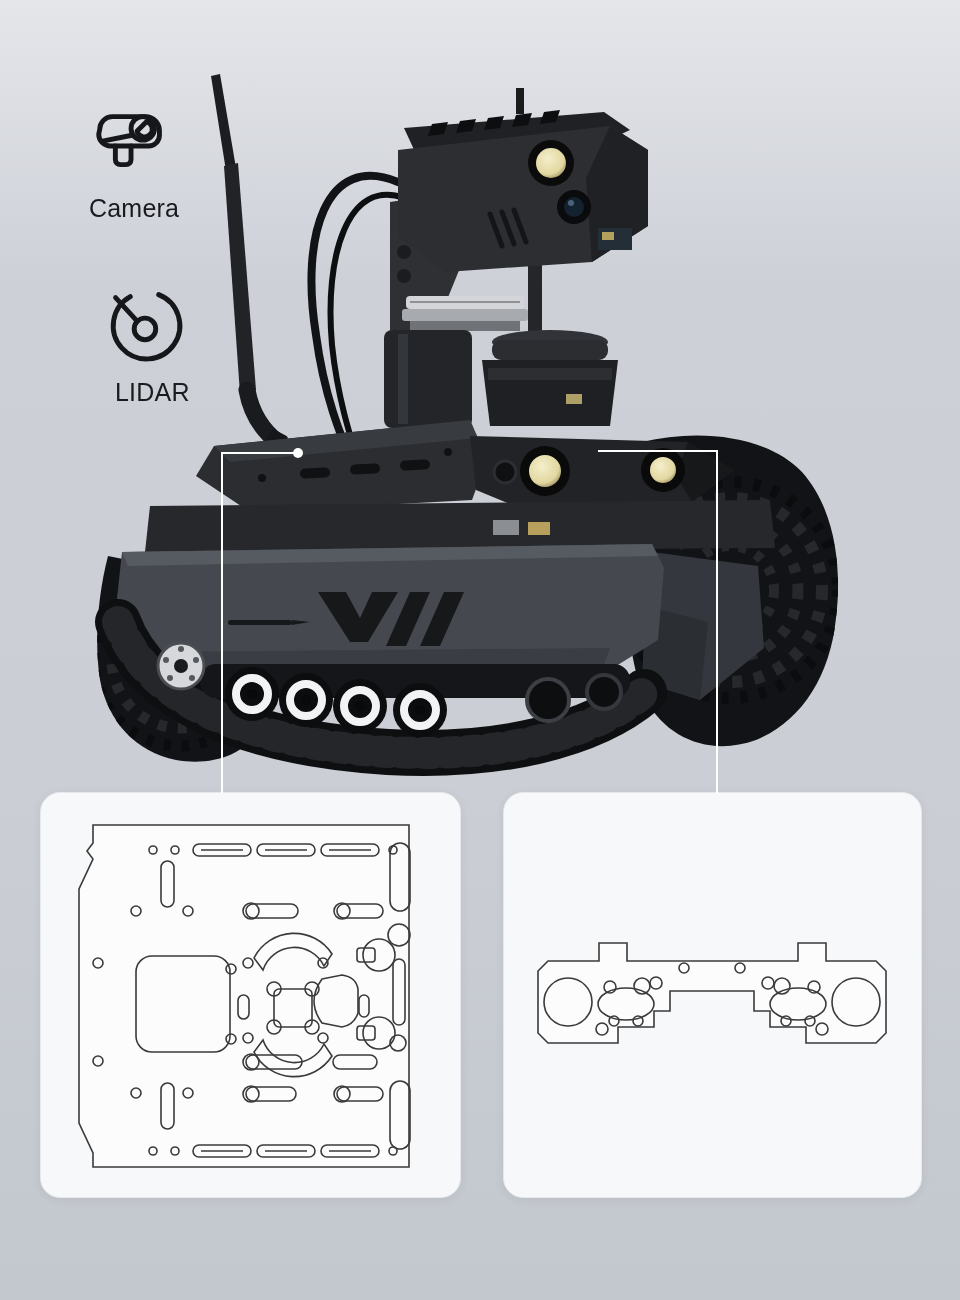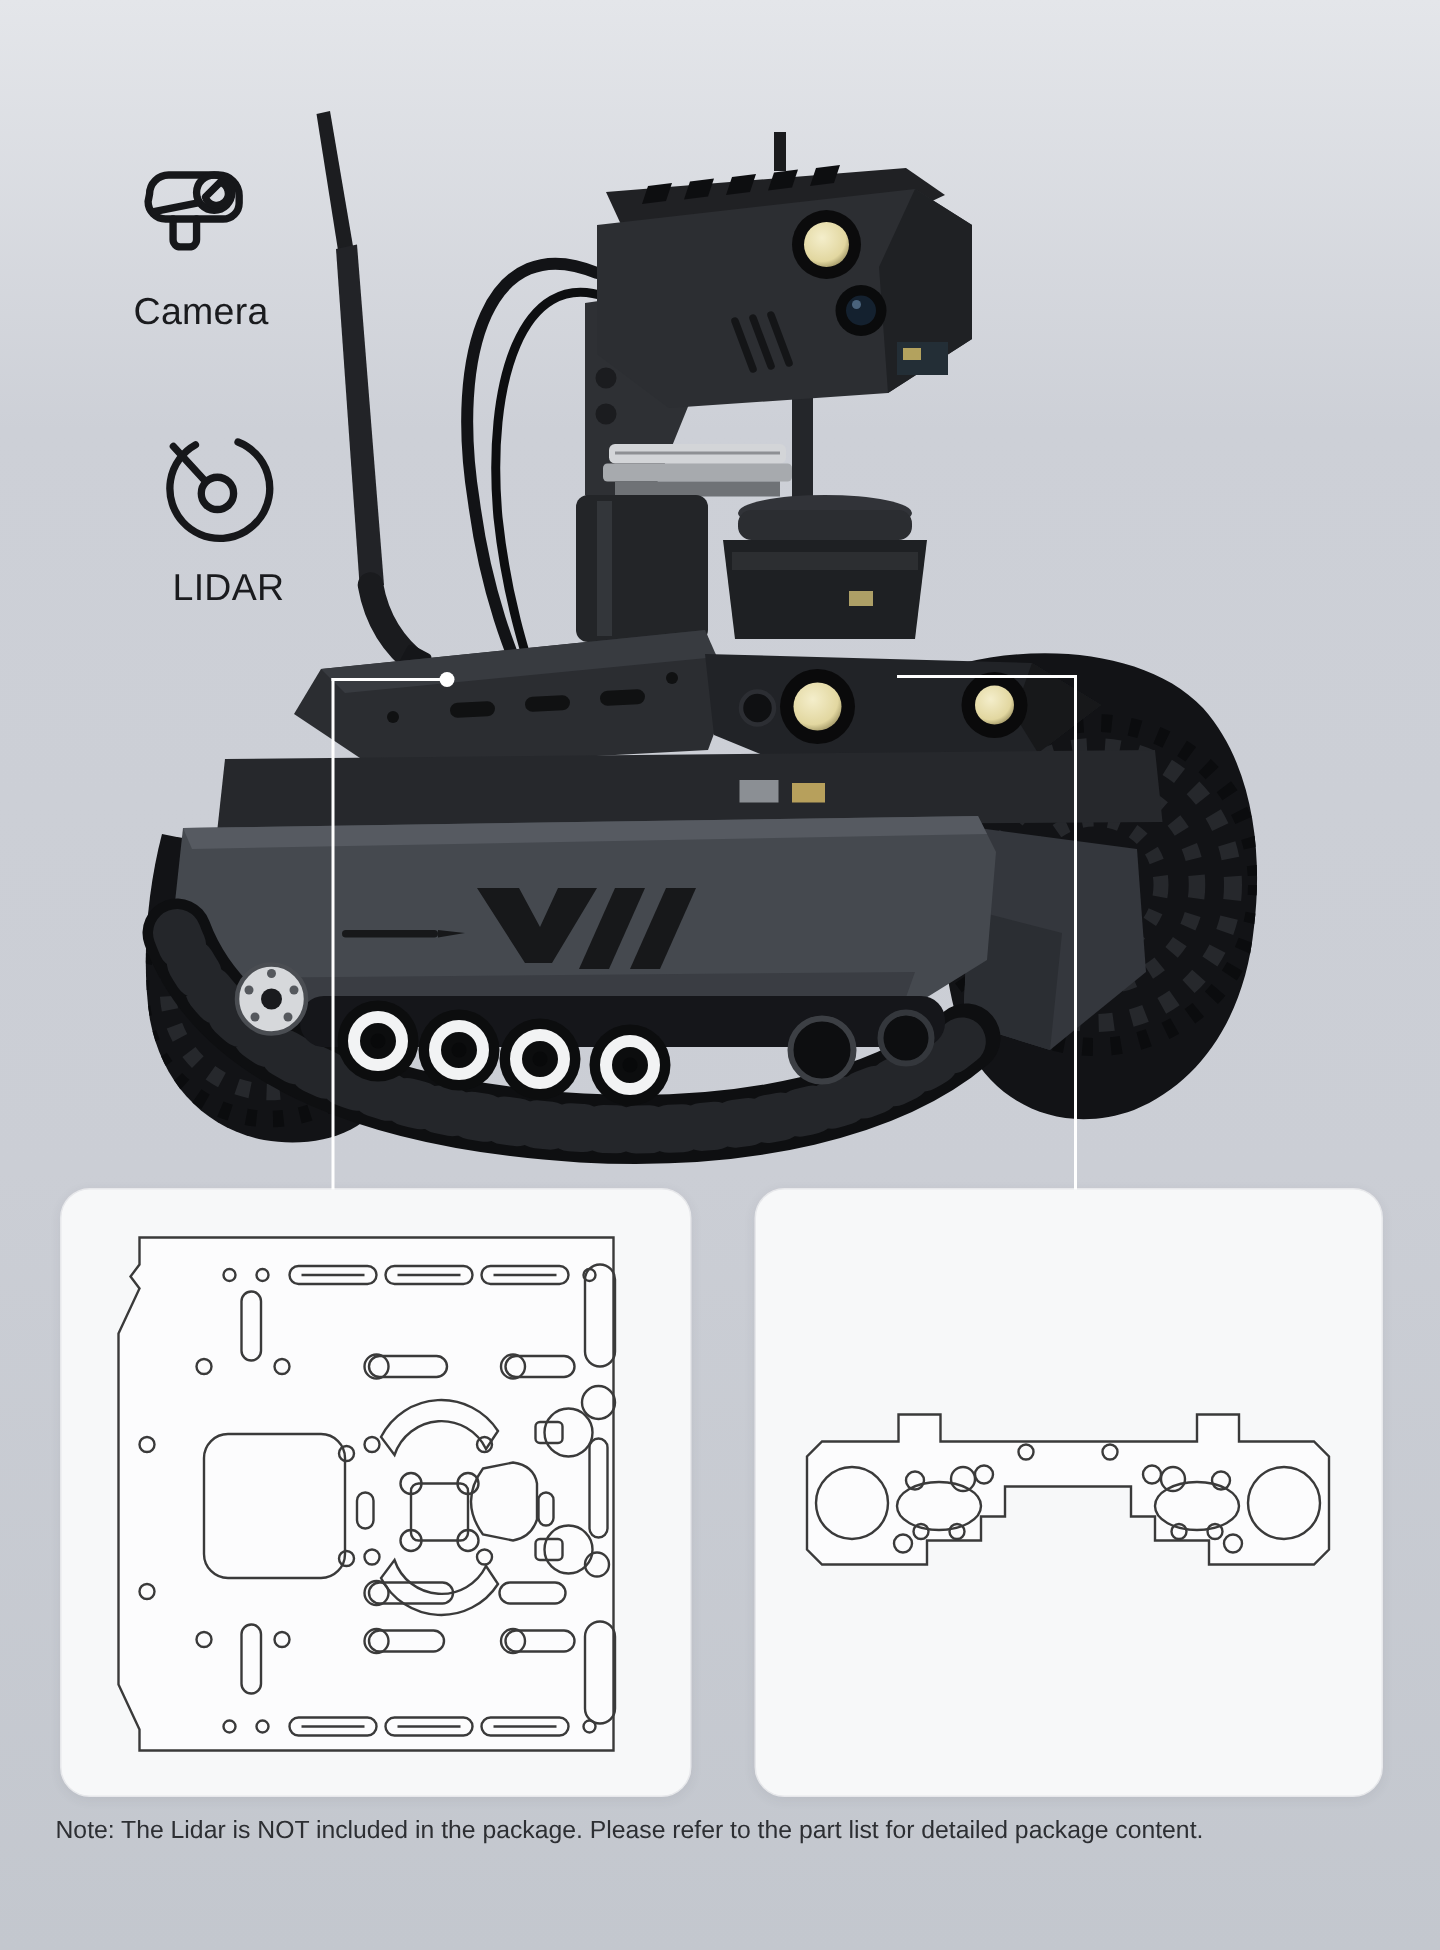--- a/index.html
+++ b/index.html
@@ -335,15 +335,14 @@
         <circle cx="152" cy="190" r="6"></circle>
           <circle cx="264" cy="190" r="6"></circle>
         <circle cx="180" cy="175" r="5"></circle>
           <circle cx="236" cy="175" r="5"></circle>
         <circle cx="98" cy="236" r="6"></circle>
           <circle cx="318" cy="236" r="6"></circle>
       </g>
     </svg>
   </div>
 
-  <div class="note">Note: The Lidar is NOT included in the package. Please refer to the part list for detailed package content.</div>
 
 </div>
 
 </body></html>

